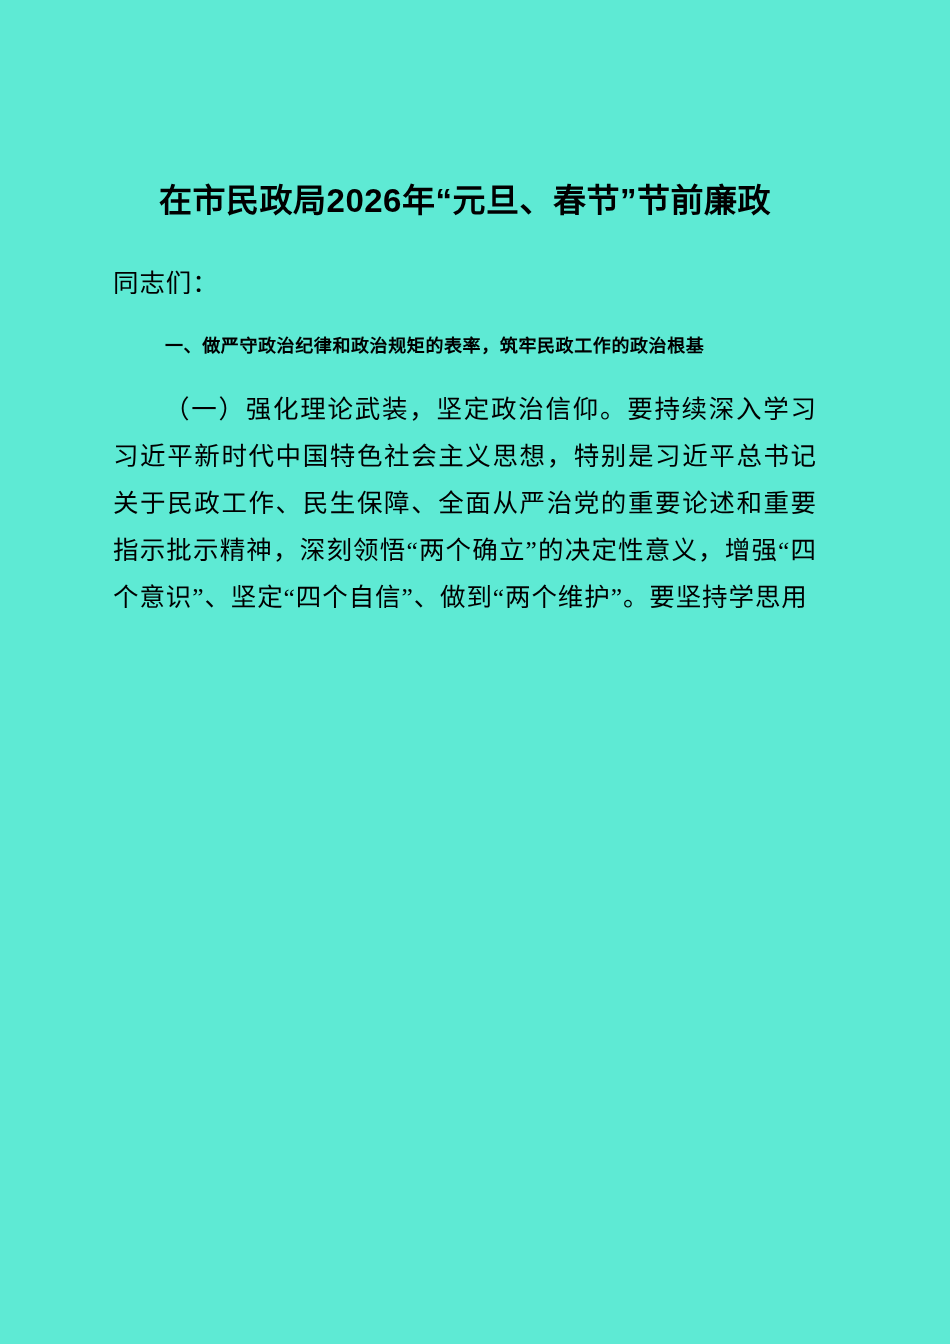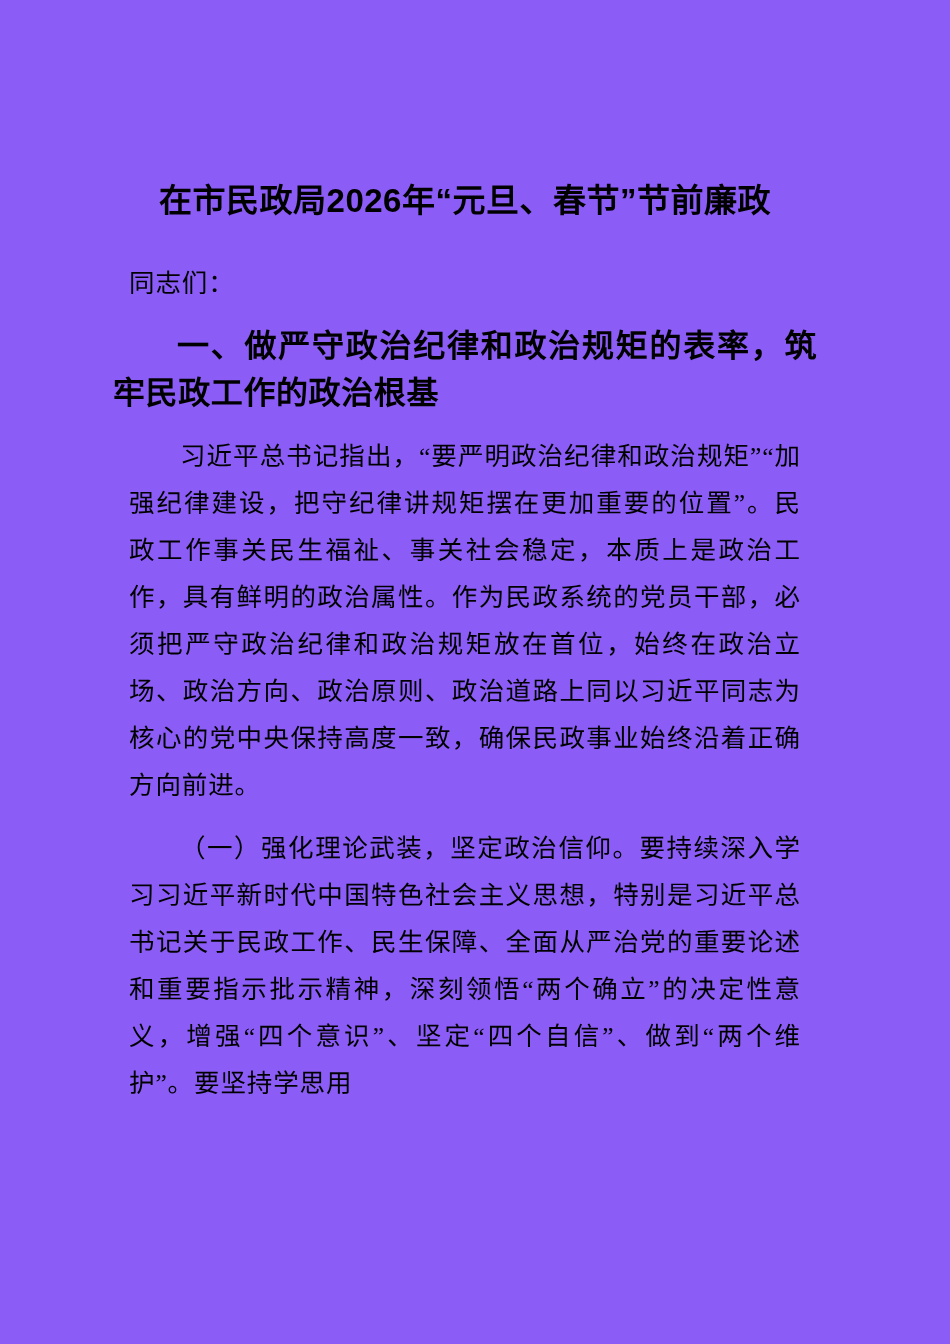--- a/index.html
+++ b/index.html
@@ -15,21 +15,21 @@
     font-family: "Liberation Serif", "DejaVu Serif", serif;
     color: #000000;
     -webkit-font-smoothing: antialiased;
   }
 
   .page {
     position: relative;
     box-sizing: border-box;
     width: 950px;
     height: 1344px;
-    background: #8b5cf6;
+    background: #5eead4;
     padding: 175px 133px 16px 113px;
   }
 
   
   .doc-title {
     font-family: "Liberation Sans", "DejaVu Sans", sans-serif;
     font-weight: bold;
     font-size: 33px;
     line-height: 51px;
     text-align: center;
@@ -39,55 +39,54 @@
   }
 
   
   .para {
     font-family: "Liberation Serif", "DejaVu Serif", serif;
     font-size: 25.5px;
     line-height: 47px;
     text-align: justify;
     text-justify: inter-ideograph;
     letter-spacing: 0.9px;
-    margin: 16px;
+    margin: 0;
     color: #000000;
   }
   .para.indent {
     text-indent: 2em;
   }
   .para.flush {
     text-indent: 0;
   }
 
   
   .section-heading {
     font-family: Liberation Sans, sans-serif;
     font-weight: bold;
-    font-size: 32px;
+    font-size: 18px;
     line-height: 47px;
     text-align: justify;
     text-justify: inter-ideograph;
     letter-spacing: 0.6px;
     text-indent: 2em;
-    margin: 0;
+    margin: 16px;
     color: #000000;
   }
 </style>
 </head>
 <body>
 
 <div class="page">
 
   <h1 class="doc-title">
     <span>在市民政局2026年“元旦、春节”节前廉政</span><br>
   </h1>
 
   <p class="para flush">同志们：</p>
 
 
   <p class="section-heading">一、做严守政治纪律和政治规矩的表率，筑牢民政工作的政治根基</p>
 
-  <p class="para indent">习近平总书记指出，“要严明政治纪律和政治规矩”“加强纪律建设，把守纪律讲规矩摆在更加重要的位置”。民政工作事关民生福祉、事关社会稳定，本质上是政治工作，具有鲜明的政治属性。作为民政系统的党员干部，必须把严守政治纪律和政治规矩放在首位，始终在政治立场、政治方向、政治原则、政治道路上同以习近平同志为核心的党中央保持高度一致，确保民政事业始终沿着正确方向前进。</p>
 
   <p class="para indent">（一）强化理论武装，坚定政治信仰。要持续深入学习习近平新时代中国特色社会主义思想，特别是习近平总书记关于民政工作、民生保障、全面从严治党的重要论述和重要指示批示精神，深刻领悟“两个确立”的决定性意义，增强“四个意识”、坚定“四个自信”、做到“两个维护”。要坚持学思用</p>
 
 </div>
 
 </body></html>

